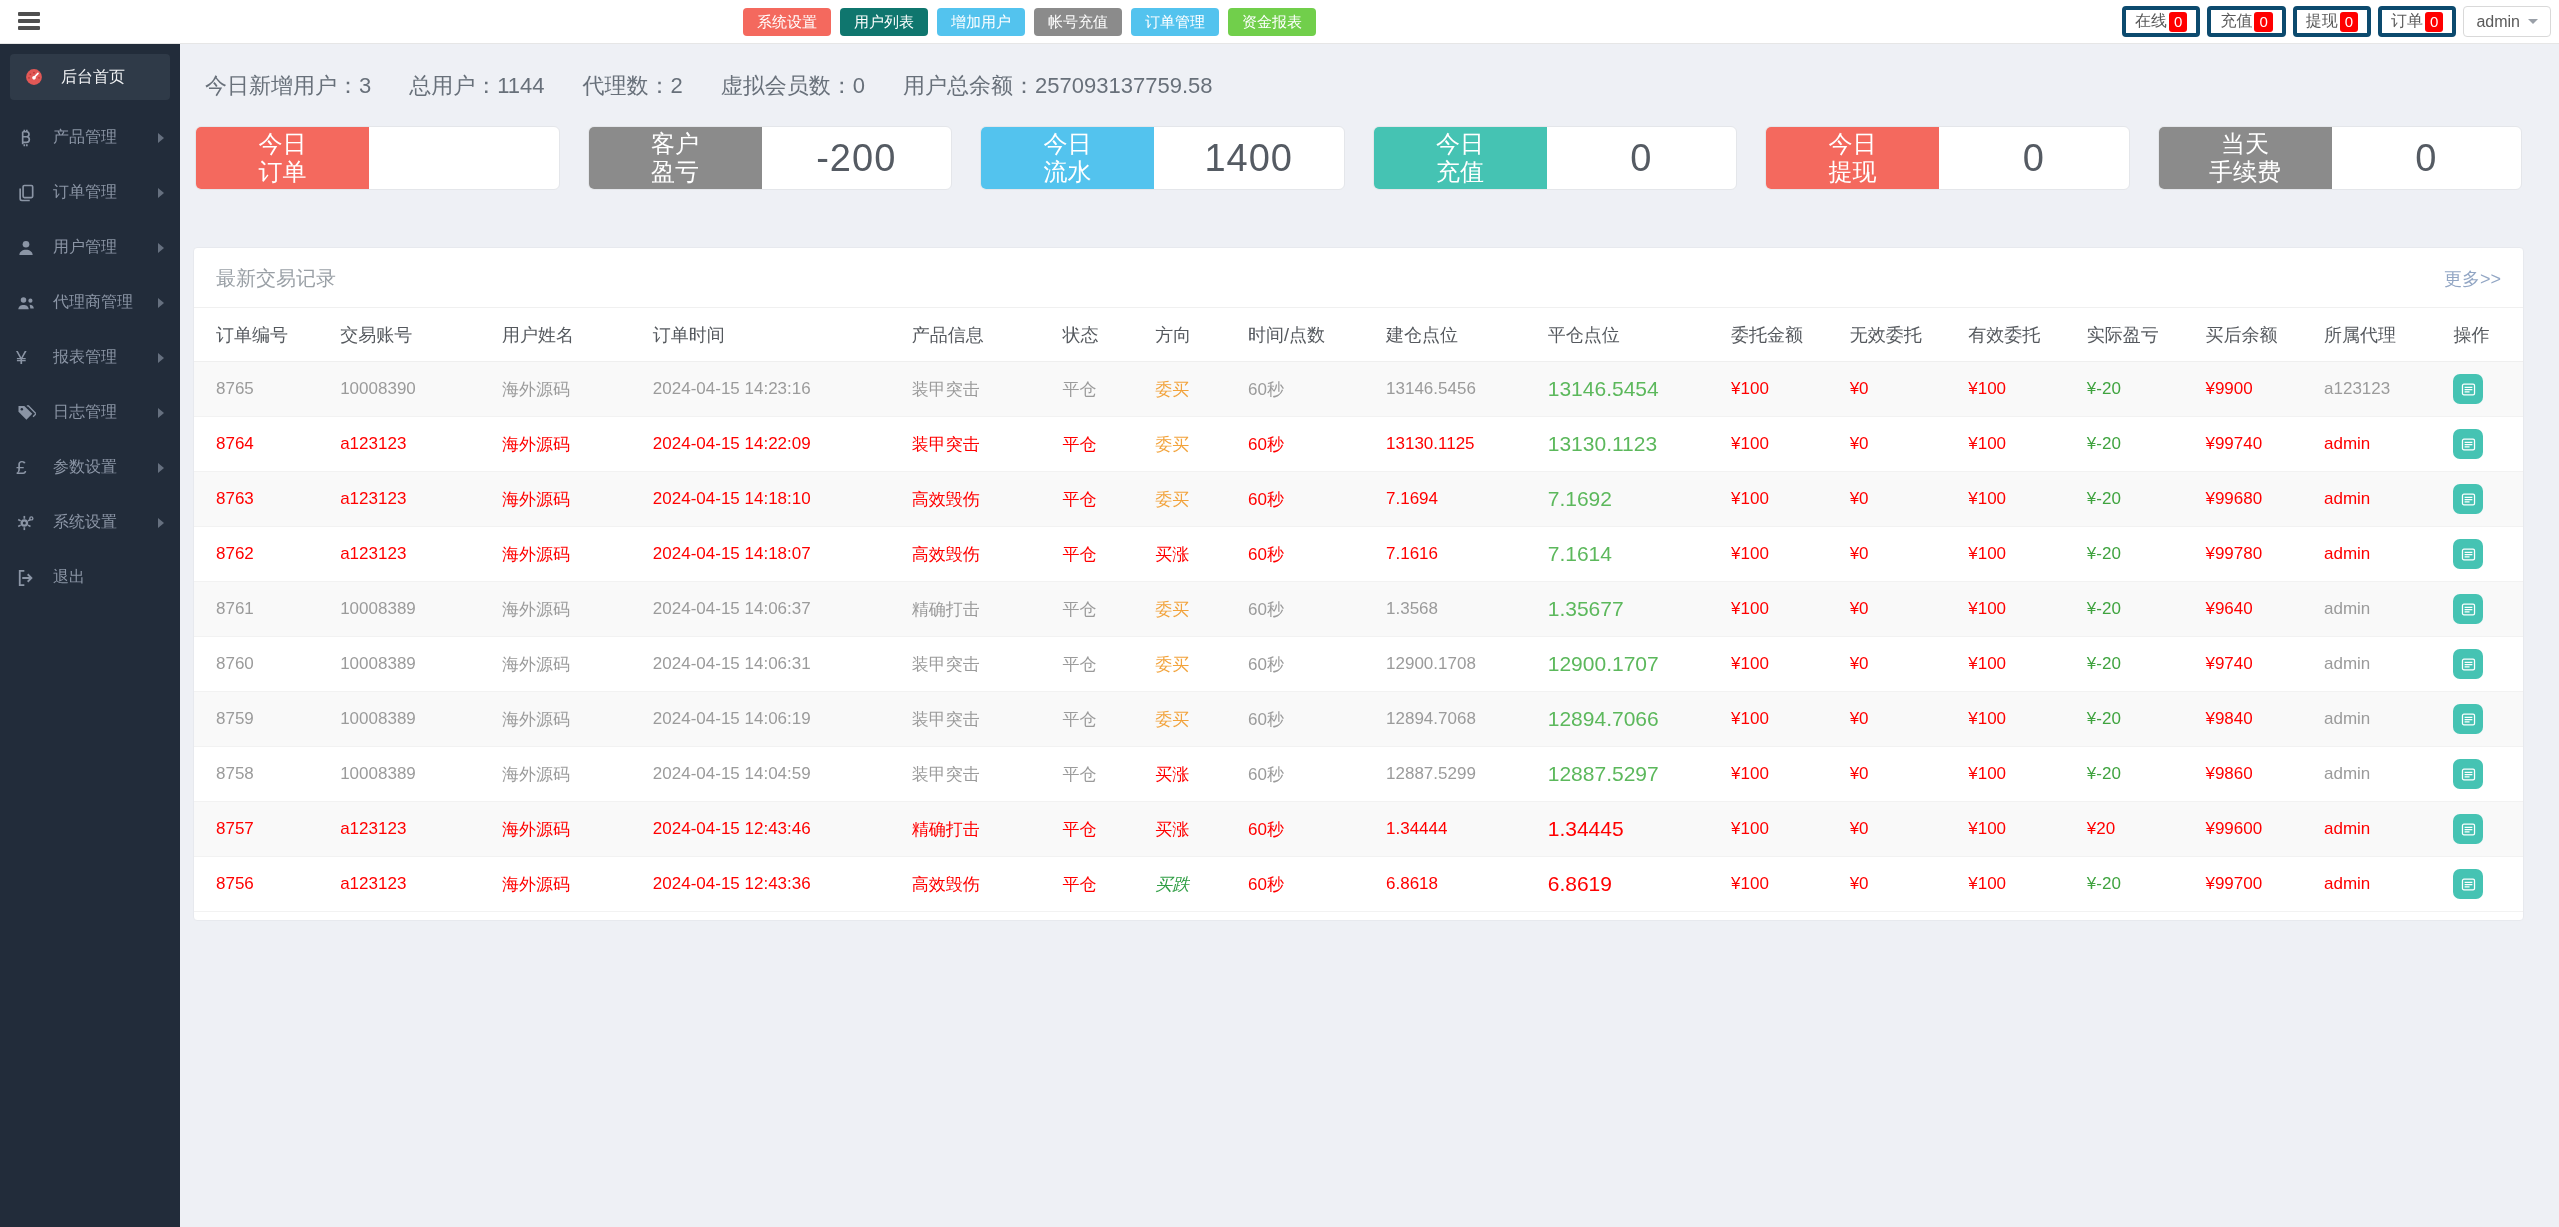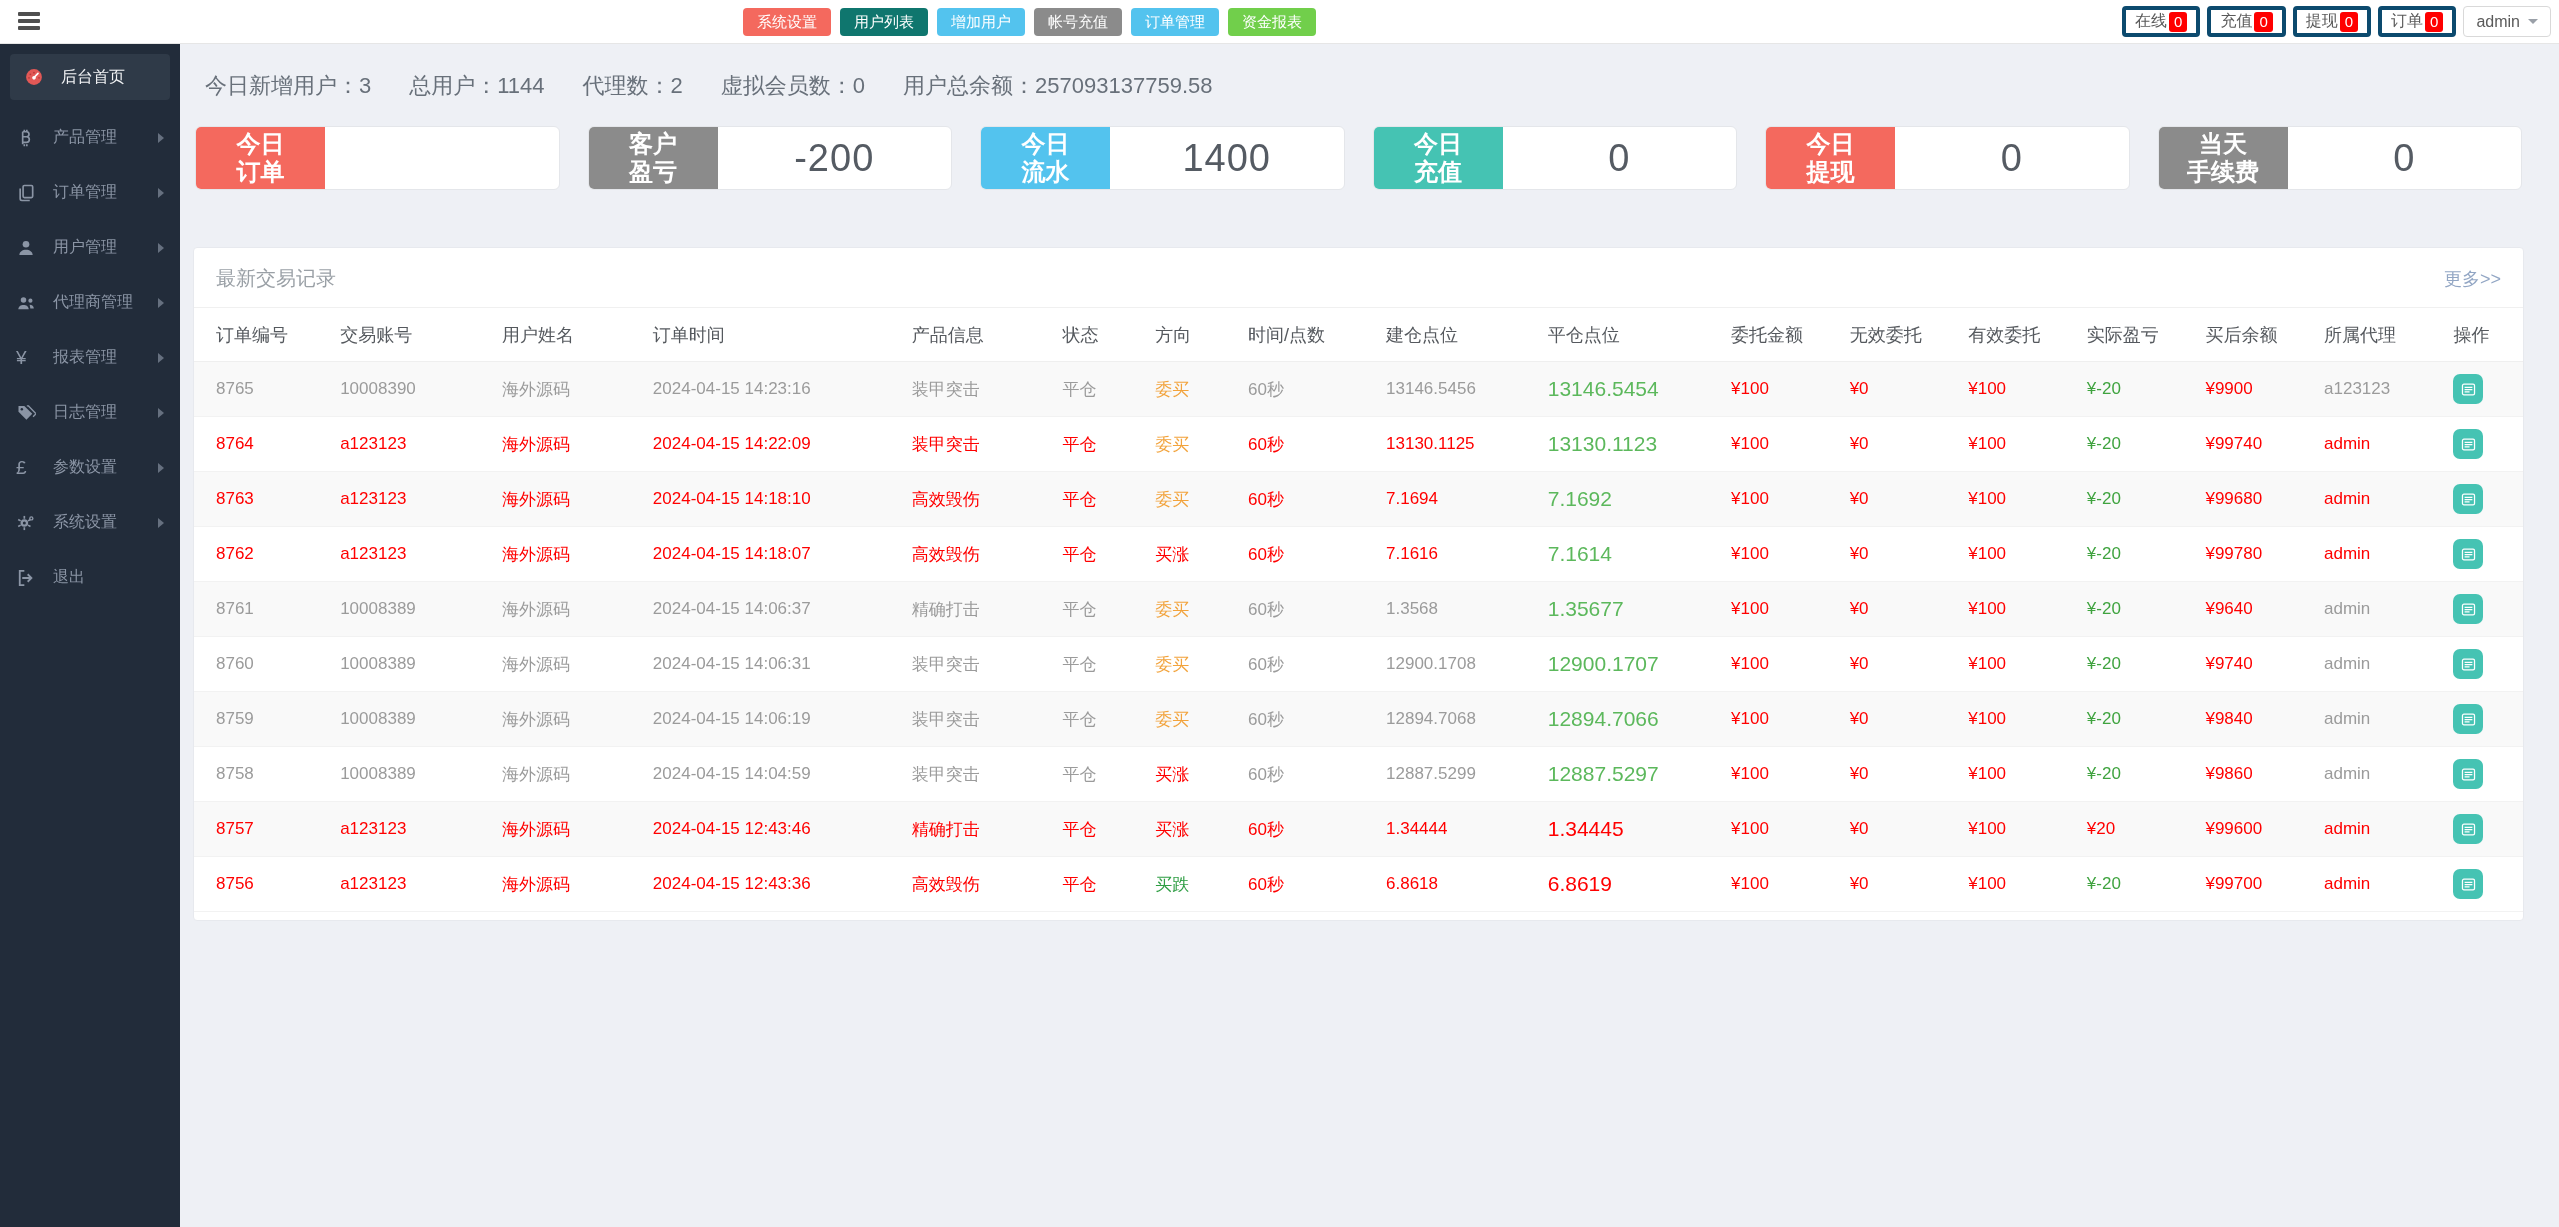--- a/index.html
+++ b/index.html
@@ -27,21 +27,21 @@
   .menu-item.active { height:auto; margin:2px 10px 10px 10px; padding:12px 14px; border-radius:4px; background:var(--sidebar-active-bg,#2f3a48); color:#f3f4f6; }
   .menu-arrow { position:absolute; right:16px; width:0; height:0; border-top:5px solid transparent; border-bottom:5px solid transparent; border-left:6px solid #66707f; }
 
   
   .content { position:absolute; left:180px; top:44px; right:0; bottom:0; padding:0 35px 0 13px; }
   .stats-line { padding:27px 0 25px 12px; font-size:22px; color:#68707a; display:flex; gap:38px; }
   .stats-line b { font-weight:400; }
 
   .cards { display:flex; gap:28px; padding:0 2px; }
   .card { flex:1; height:64px; display:flex; border-radius:6px; background:#fff; border:1px solid #e4e6ea; overflow:hidden; }
-  .card-label { width:129px; flex:none; color:#fff; font-size:24px; font-weight:700; display:flex; flex-direction:column; align-items:center; justify-content:center; line-height:28px;text-align:center; }
+  .card-label { width:173px; flex:none; color:#fff; font-size:24px; font-weight:400; display:flex; flex-direction:column; align-items:center; justify-content:center; line-height:28px;text-align:center; }
   .card-value { flex:1; display:flex; align-items:center; justify-content:center; font-size:38px; font-weight:300; color:#555b63; letter-spacing:1px; }
 
   
   .panel { margin-top:57px; background:#fff; border:1px solid #e7e9ee; border-radius:4px; padding-bottom:8px; }
   .panel-head { display:flex; align-items:center; justify-content:space-between; padding:17px 22px 15px 22px; border-bottom:1px solid #f0f0f0; }
   .panel-title { font-size:20px; color:#9aa0a6; }
   .more-link { font-size:18px; color:var(--more-link,#92a6c4); text-decoration:none; cursor:pointer; }
 
   table.trades { width:100%; border-collapse:collapse; table-layout:fixed; }
   .trades th { text-align:left; font-weight:400; font-size:18px; color:#55595e; padding:15px 6px 14px 6px; border-bottom:1px solid #efefef; white-space:nowrap; overflow:hidden; }
@@ -50,21 +50,21 @@
   .trades tbody tr:nth-child(odd) { background:#f9f9f9; }
   .trades tr.hl td { color:var(--text-red,#f00); }
   td.money { color:var(--text-red,#f00) !important; }
   td.close-cell { font-size:21px; }
   td.close-cell.cg { color:var(--close-green,#5cb85c) !important; }
   td.close-cell.cr { color:var(--text-red,#f00) !important; }
   td.profit.pg { color:var(--profit-green,#3fa33f) !important; }
   td.profit.pr { color:var(--text-red,#f00) !important; }
   td.dir.d-orange { color:var(--text-orange,#f2a33c) !important; }
   td.dir.d-red { color:var(--text-red,#f00) !important; }
-  td.dir.d-green { color:var(--dir-green,#2f9e44) !important; }
+  td.dir.d-green { color:var(--dir-green,#2f9e44) !important;font-style:italic; }
   .action-btn { width:30px; height:30px; border:none; border-radius:7px; background:var(--accent-teal,#4fc4b4); display:flex; align-items:center; justify-content:center; cursor:pointer; }
   .action-btn svg { width:17px; height:17px; }
 </style>
 </head>
 <body>
 
 <div class="app" style="--content-bg: #eef0f5; --sidebar-bg: #222c3a; --sidebar-active-bg: #2f3a48; --badge-red: #ff0000; --text-red: #ff0000; --profit-green: #3fa33f; --close-green: #5cb85c; --text-orange: #f2a33c; --dir-green: #2f9e44; --accent-teal: #45c3b3; --more-link: #92a6c4;">
 
   <header class="topbar">
     <div class="hamburger">

